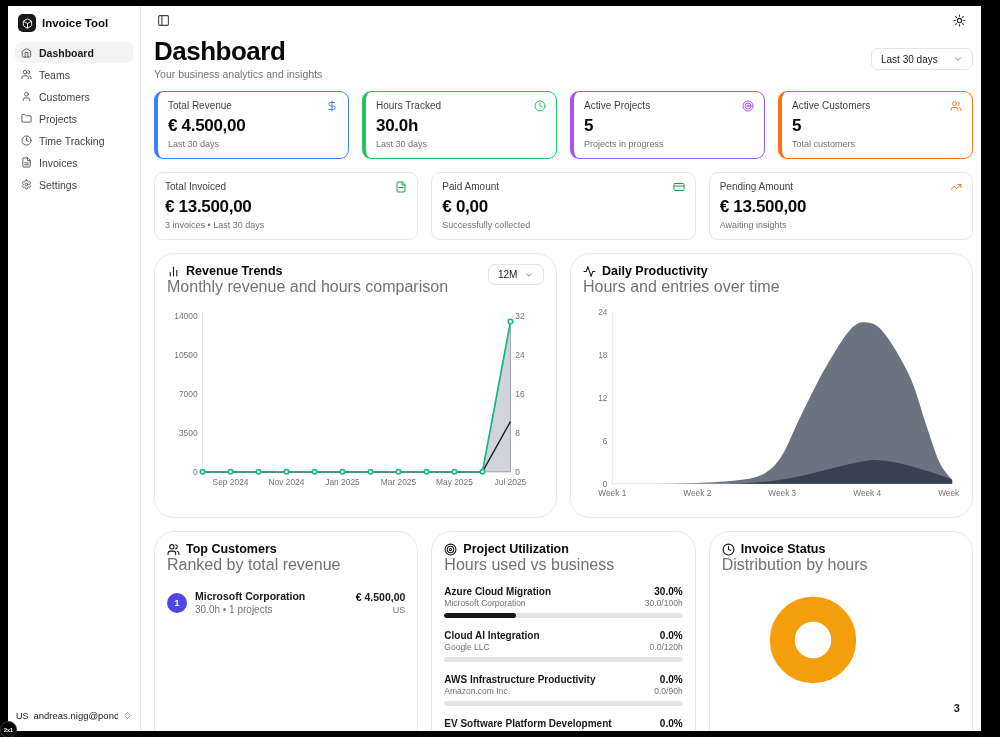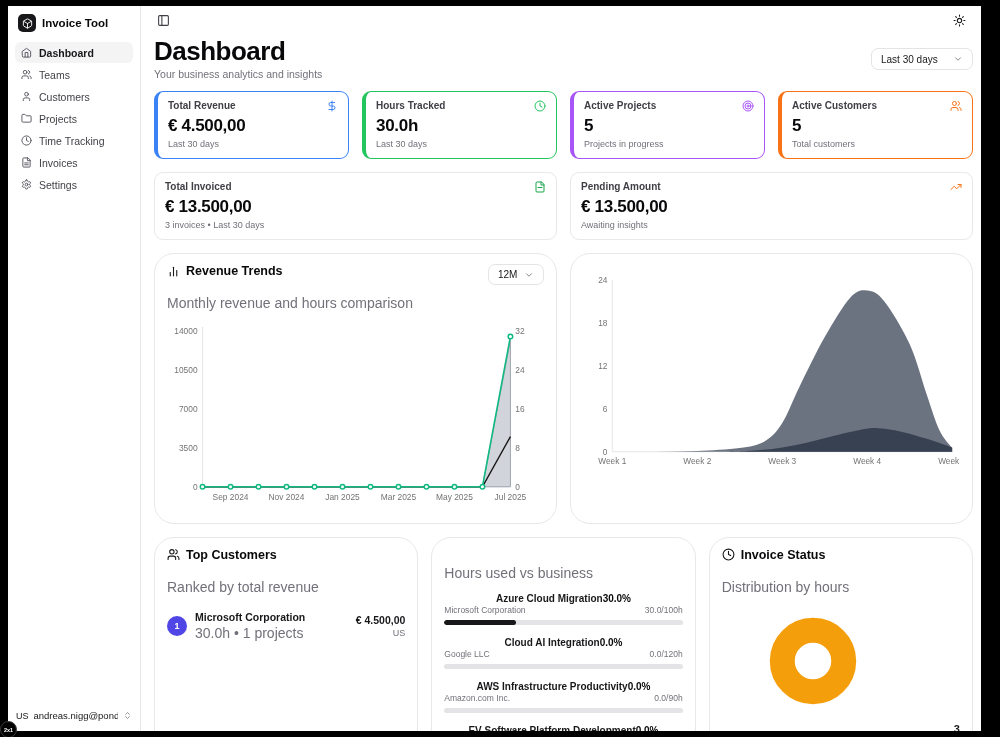--- a/index.html
+++ b/index.html
@@ -30,45 +30,45 @@
   .page-head{display:flex;align-items:center;justify-content:space-between;padding:6px 8px 0 13px}
   .page-title{font-size:26px;font-weight:800;color:#09090b;letter-spacing:-.5px;line-height:1.05}
   .page-sub{font-size:10.5px;color:#71717a;margin-top:3px}
   .select{display:flex;align-items:center;justify-content:space-between;gap:6px;border:1px solid #e4e4e7;border-radius:7px;background:#fff;padding:0 9px;height:22px;font-size:10px;color:#18181b;cursor:pointer;min-width:102px}
   .select .ic{width:10px;height:10px;color:#71717a}
   .row{display:flex;gap:13px;padding:0 8px 0 13px}
   .r1{margin-top:11px}.r2{margin-top:13px}.r3{margin-top:13px}.r4{margin-top:13px}
   .stat-card{flex:1;border:1px solid #e8e8e8;border-radius:9px;padding:8px 10px 9px;background:#fff}
   .accent{border-left-width:4px}
   .stat-top{display:flex;align-items:flex-start;justify-content:space-between}
-  .stat-title{font-size:10px;font-weight:700;color:#3f3f46}
+  .stat-title{font-size:10px;font-weight:400;color:#3f3f46}
   .stat-icon{display:flex}.stat-icon .ic{width:12px;height:12px}
   .stat-value{font-size:17px;font-weight:800;color:#09090b;margin-top:4px;letter-spacing:-.3px}
   .stat-sub{font-size:9px;color:#71717a;margin-top:3px}
   .chart-card{flex:1;border:1px solid #e8e8e8;border-radius:20px;background:#fff;padding:10px 12px;display:flex;flex-direction:column}
   .chart-head{display:flex;align-items:flex-start;justify-content:space-between}
   .chart-title{display:flex;align-items:center;gap:6px;font-size:12.5px;font-weight:700;color:#09090b}
   .chart-title .ic{width:13px;height:13px;color:#18181b}
-  .chart-sub{font-size:14px;color:#71717a;margin-top:17px}
+  .chart-sub{font-size:16px;color:#71717a;margin-top:0}
   .mini-select{min-width:56px;height:21px}
   .chart-svg{width:100%;margin-top:8px}
   svg text{font-family:"Liberation Sans","DejaVu Sans",sans-serif}
   .legend{display:flex;justify-content:center;gap:14px;margin-top:4px}
   .lg-item{display:flex;align-items:center;gap:4px;font-size:8.5px;color:#3f3f46}
   .lg-sw{width:7px;height:7px;border-radius:2px;display:inline-block}
   .bottom-card{height:250px}
   .list-item{display:flex;align-items:center;gap:8px;margin-top:16px}
   .avatar{width:20px;height:20px;min-width:20px;border-radius:50%;background:#4f46e5;color:#fff;font-size:9px;font-weight:700;display:flex;align-items:center;justify-content:center}
   .li-name{font-size:10.5px;font-weight:600;color:#18181b}
-  .li-meta{font-size:14px;color:#71717a;margin-top:2px}
+  .li-meta{font-size:10px;color:#71717a;margin-top:2px}
   .li-right{margin-left:auto;text-align:right}
   .li-amount{font-size:10.5px;font-weight:600;color:#18181b}
   .li-country{font-size:9px;color:#71717a;margin-top:2px}
   .proj-row{margin-top:12px}
-  .proj-line{display:flex;justify-content:center;align-items:baseline}
+  .proj-line{display:flex;justify-content:space-between;align-items:baseline}
   .proj-name{font-size:10px;font-weight:600;color:#18181b}
   .proj-pct{font-size:10px;font-weight:700;color:#09090b}
   .proj-sub{font-size:8.5px;color:#71717a;margin-top:1px;display:flex;justify-content:space-between}
   .proj-bar{height:5px;background:#e4e4e7;border-radius:3px;margin-top:5px;overflow:hidden}
   .proj-fill{height:100%;background:#18181b;border-radius:3px;width:0}
   .donut-wrap{display:flex;justify-content:center;margin-top:18px;padding-right:56px}
   .donut-legend{display:flex;justify-content:flex-end;margin-top:14px;font-size:11px;font-weight:600;color:#18181b}
   .rec-badge{position:absolute;left:0;top:721px;width:17px;height:17px;border-radius:50%;background:#000;border:1px solid #3a3a3a;color:#fff;font-size:5.5px;font-weight:600;display:flex;align-items:center;justify-content:center;z-index:10}
 </style>
 </head>
@@ -252,20 +252,33 @@
           <span class="stat-icon" style="color: rgb(22, 163, 74);">
               <svg class="ic" viewBox="0 0 24 24">
                 <path d="M14.5 2H6a2 2 0 0 0-2 2v16a2 2 0 0 0 2 2h12a2 2 0 0 0 2-2V7.5Z"></path>
                 <polyline points="14 2 14 8 20 8"></polyline>
                 <line x1="16" y1="13" x2="8" y2="13"></line>
               </svg>
             </span>
         </div>
         <div class="stat-value">€ 13.500,00</div>
         <div class="stat-sub">3 invoices • Last 30 days</div>
+      </div>
+      <div class="stat-card">
+        <div class="stat-top">
+          <span class="stat-title">Paid Amount</span>
+          <span class="stat-icon" style="color: rgb(22, 163, 74);">
+              <svg class="ic" viewBox="0 0 24 24">
+                <rect x="2" y="5" width="20" height="14" rx="2"></rect>
+                <line x1="2" y1="10" x2="22" y2="10"></line>
+              </svg>
+            </span>
+        </div>
+        <div class="stat-value">€ 0,00</div>
+        <div class="stat-sub">Successfully collected</div>
       </div>
       <div class="stat-card">
         <div class="stat-top">
           <span class="stat-title">Pending Amount</span>
           <span class="stat-icon" style="color: rgb(249, 115, 22);">
               <svg class="ic" viewBox="0 0 24 24">
                 <polyline points="22 7 13.5 15.5 8.5 10.5 2 17"></polyline>
                 <polyline points="16 7 22 7 22 13"></polyline>
               </svg>
             </span>
@@ -327,20 +340,31 @@
             <circle cx="206.1818181818182" cy="170" r="2.3" fill="#fff" stroke="#10b981" stroke-width="1.5"></circle>
             <circle cx="234.54545454545453" cy="170" r="2.3" fill="#fff" stroke="#10b981" stroke-width="1.5"></circle>
             <circle cx="262.9090909090909" cy="170" r="2.3" fill="#fff" stroke="#10b981" stroke-width="1.5"></circle>
             <circle cx="291.27272727272725" cy="170" r="2.3" fill="#fff" stroke="#10b981" stroke-width="1.5"></circle>
             <circle cx="319.6363636363636" cy="170" r="2.3" fill="#fff" stroke="#10b981" stroke-width="1.5"></circle>
             <circle cx="348" cy="17.64285714285714" r="2.3" fill="#fff" stroke="#10b981" stroke-width="1.5"></circle>
           </svg>
       </div>
 
       <div class="chart-card">
+        <div class="chart-head">
+          <div>
+            <div class="chart-title">
+              <svg class="ic" viewBox="0 0 24 24">
+                  <polyline points="22 12 18 12 15 21 9 3 6 12 2 12"></polyline>
+                </svg>
+              <span>Daily Productivity</span>
+            </div>
+            <div class="chart-sub">Hours and entries over time</div>
+          </div>
+        </div>
         <svg id="prod-svg" class="chart-svg" viewBox="0 0 386 208">
             <line x1="30" y1="8" x2="30" y2="184" stroke="#e5e5e5"></line>
             <line x1="30" y1="184" x2="378" y2="184" stroke="#e5e5e5"></line>
             <text x="25" y="187" text-anchor="end" font-size="8.5" fill="#737373">0</text>
             <text x="25" y="143" text-anchor="end" font-size="8.5" fill="#737373">6</text>
             <text x="25" y="99" text-anchor="end" font-size="8.5" fill="#737373">12</text>
             <text x="25" y="55" text-anchor="end" font-size="8.5" fill="#737373">18</text>
             <text x="25" y="11" text-anchor="end" font-size="8.5" fill="#737373">24</text>
             <text x="30" y="197" text-anchor="middle" font-size="8.5" fill="#737373">Week 1</text>
             <text x="117" y="197" text-anchor="middle" font-size="8.5" fill="#737373">Week 2</text>
@@ -372,20 +396,28 @@
             <div class="li-meta">30.0h • 1 projects</div>
           </span>
           <span class="li-right">
             <div class="li-amount">€ 4.500,00</div>
             <div class="li-country">US</div>
           </span>
         </div>
       </div>
 
       <div class="chart-card bottom-card">
+        <div class="chart-title">
+          <svg class="ic" viewBox="0 0 24 24">
+              <circle cx="12" cy="12" r="10"></circle>
+              <circle cx="12" cy="12" r="6"></circle>
+              <circle cx="12" cy="12" r="2"></circle>
+            </svg>
+          <span>Project Utilization</span>
+        </div>
         <div class="chart-sub">Hours used vs business</div>
 
         <div class="proj-row">
           <div class="proj-line">
               <span class="proj-name">Azure Cloud Migration</span>
               <span class="proj-pct">30.0%</span>
             </div>
           <div class="proj-sub">
               <span>Microsoft Corporation</span>
               <span>30.0/100h</span>

